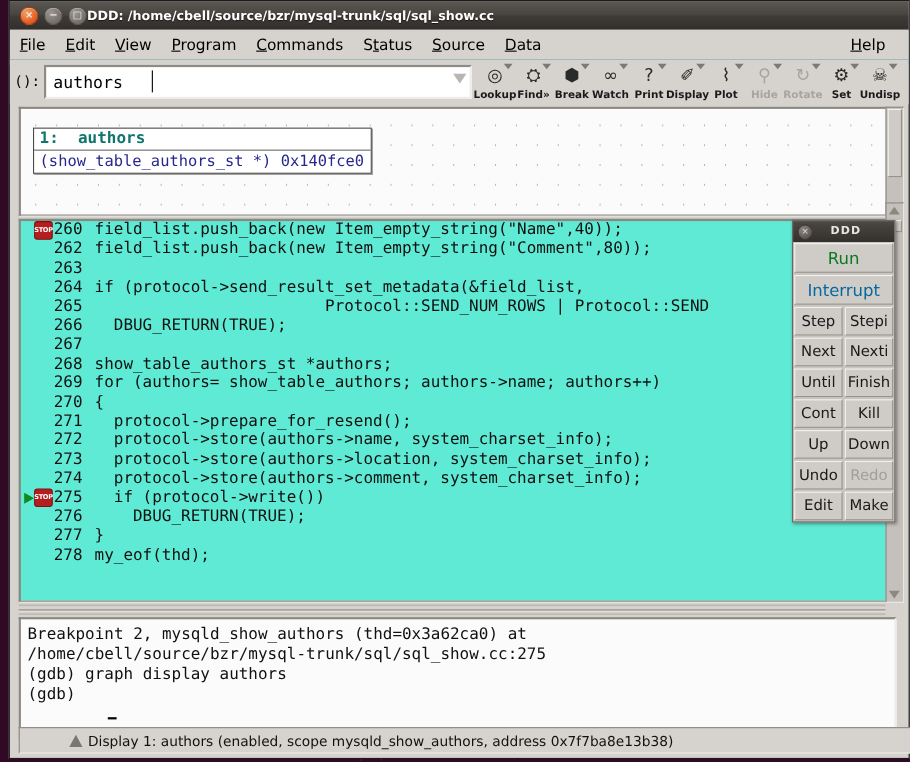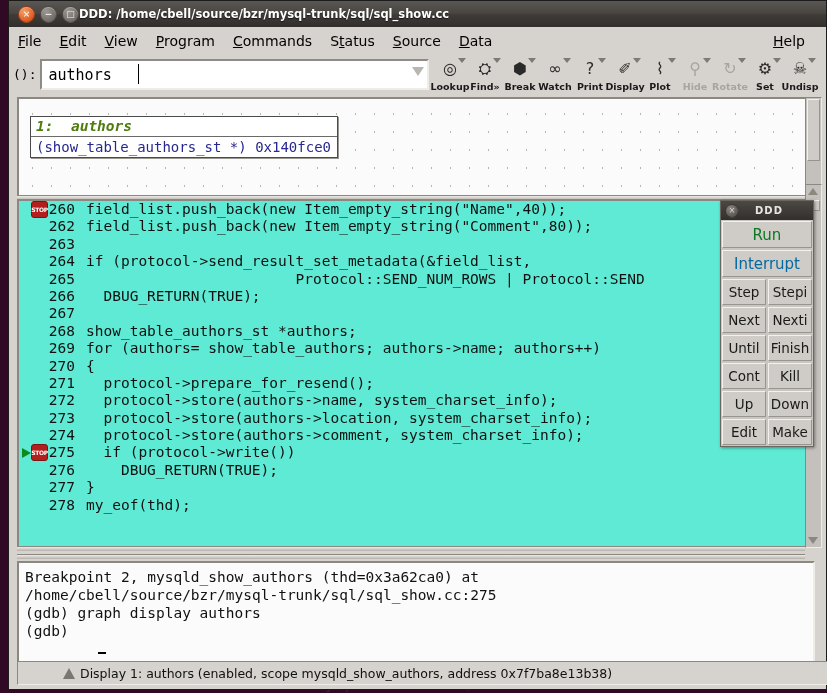--- a/index.html
+++ b/index.html
@@ -127,23 +127,22 @@
     background-position: 4px 6px;
   }
   #display-box {
     position: absolute; left: 11px; top: 17px;
     background: #ffffff;
     border: 1px solid #4a4a4a;
     box-shadow: 1px 1px 0 #9a9691;
   }
   #display-title {
     font-family: "DejaVu Sans Mono", monospace; font-size: 14.5px; font-weight: bold;
-    color: #4d7c0f; padding: 1px 6px 2px 5px; border-bottom: 1px solid #6a6a6a;
+    color: #0f766e; padding: 1px 6px 2px 5px; border-bottom: 1px solid #6a6a6a;
     white-space: pre;
-    font-style: italic;
   }
   #display-value {
     font-family: "DejaVu Sans Mono", monospace; font-size: 14px;
     color: #27278f; padding: 2px 6px 2px 5px; white-space: pre;
   }
   
   #source-panel {
     position: absolute; left: 8px; top: 198px; width: 788px; height: 345px;
     background: #5eead4;
     border: 2px solid; border-color: #8b8781 #efece8 #efece8 #8b8781;
@@ -432,20 +431,24 @@
         </div>
         <div class="cmd-row">
           <div class="cbtn">Cont</div>
           <div class="cbtn">Kill</div>
         </div>
         <div class="cmd-row">
           <div class="cbtn">Up</div>
           <div class="cbtn">Down</div>
         </div>
         <div class="cmd-row">
+          <div class="cbtn">Undo</div>
+          <div class="cbtn off">Redo</div>
+        </div>
+        <div class="cmd-row">
           <div class="cbtn">Edit</div>
           <div class="cbtn">Make</div>
         </div>
       </div>
   </div>
 
   <div id="console-panel">
     <div id="con-lines">
         <div class="con-line">Breakpoint 2, mysqld_show_authors (thd=0x3a62ca0) at</div>
         <div class="con-line">/home/cbell/source/bzr/mysql-trunk/sql/sql_show.cc:275</div>

